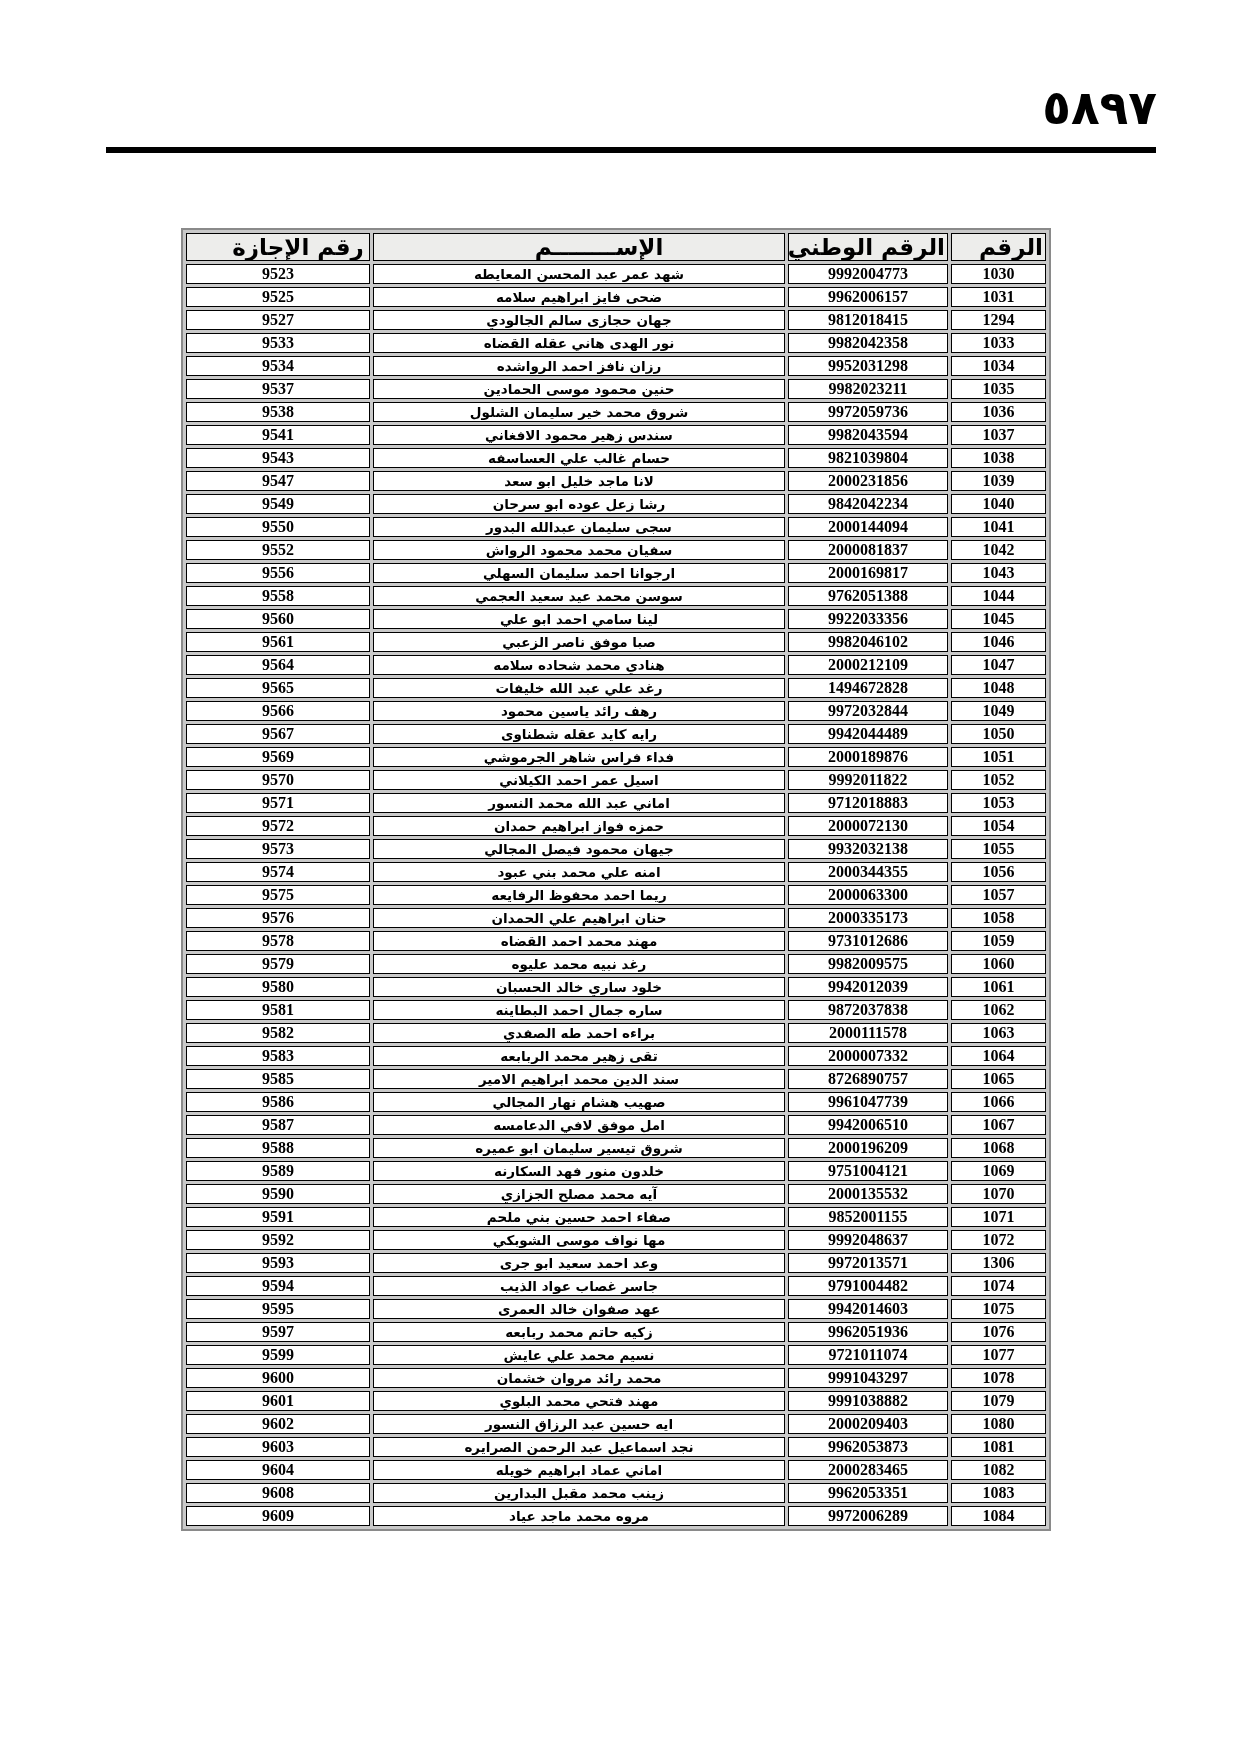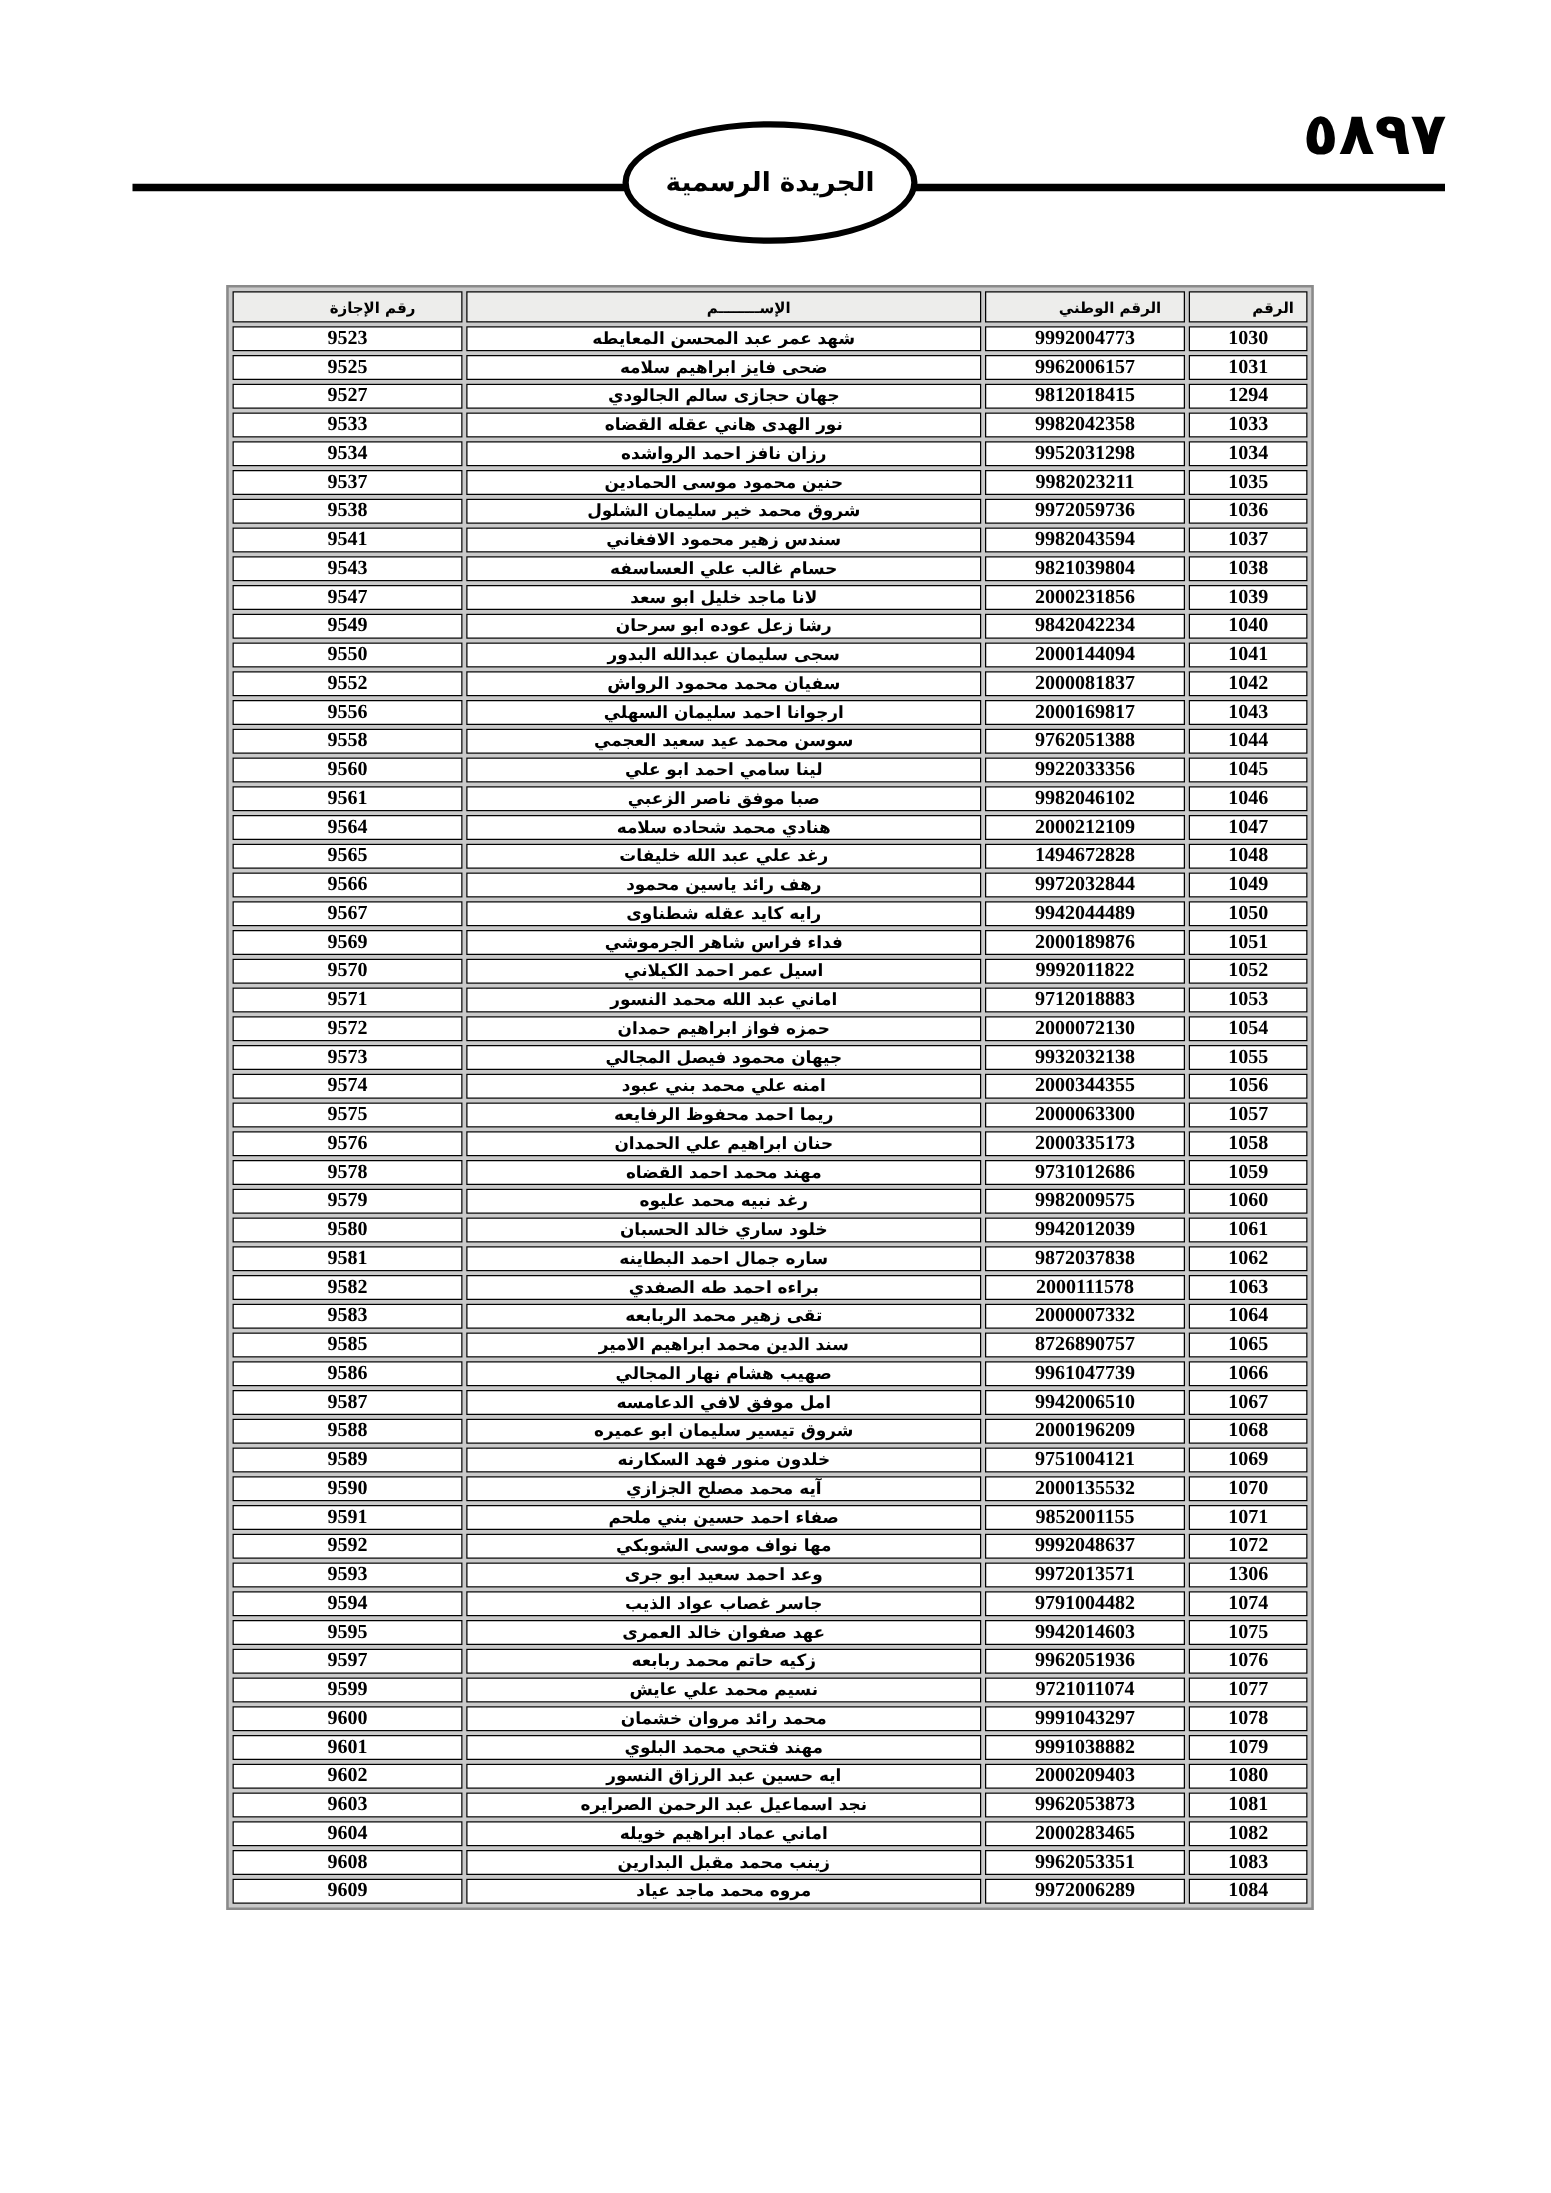--- a/index.html
+++ b/index.html
@@ -63,21 +63,21 @@
     text-align:center;
     vertical-align:middle;
     overflow:hidden;
     white-space:nowrap;
     padding:0 2px;
     box-sizing:border-box;
   }
   table.registry th{
     background:#ededeb;
     height:25px;
-    font-size:12px;
+    font-size:23px;
     font-weight:bold;
     padding-left:42px;
   }
   table.registry td{
     background:#ffffff;
     height:19.6px;
   }
   td.num{
     font-family:"Liberation Serif", serif;
     font-weight:bold;
@@ -91,23 +91,20 @@
 </style>
 </head>
 <body>
 
 <div class="page">
 
   <div class="page-number" dir="rtl">٥٨٩٧</div>
 
   <div class="header-rule"></div>
 
-  <div class="gazette-oval">
-    <span dir="rtl">الجريدة الرسمية</span>
-  </div>
 
   <table class="registry" dir="rtl">
     <colgroup>
       <col style="width:95px">
       <col style="width:160px">
       <col style="width:412px">
       <col style="width:184px">
     </colgroup>
     <thead>
       <tr>

